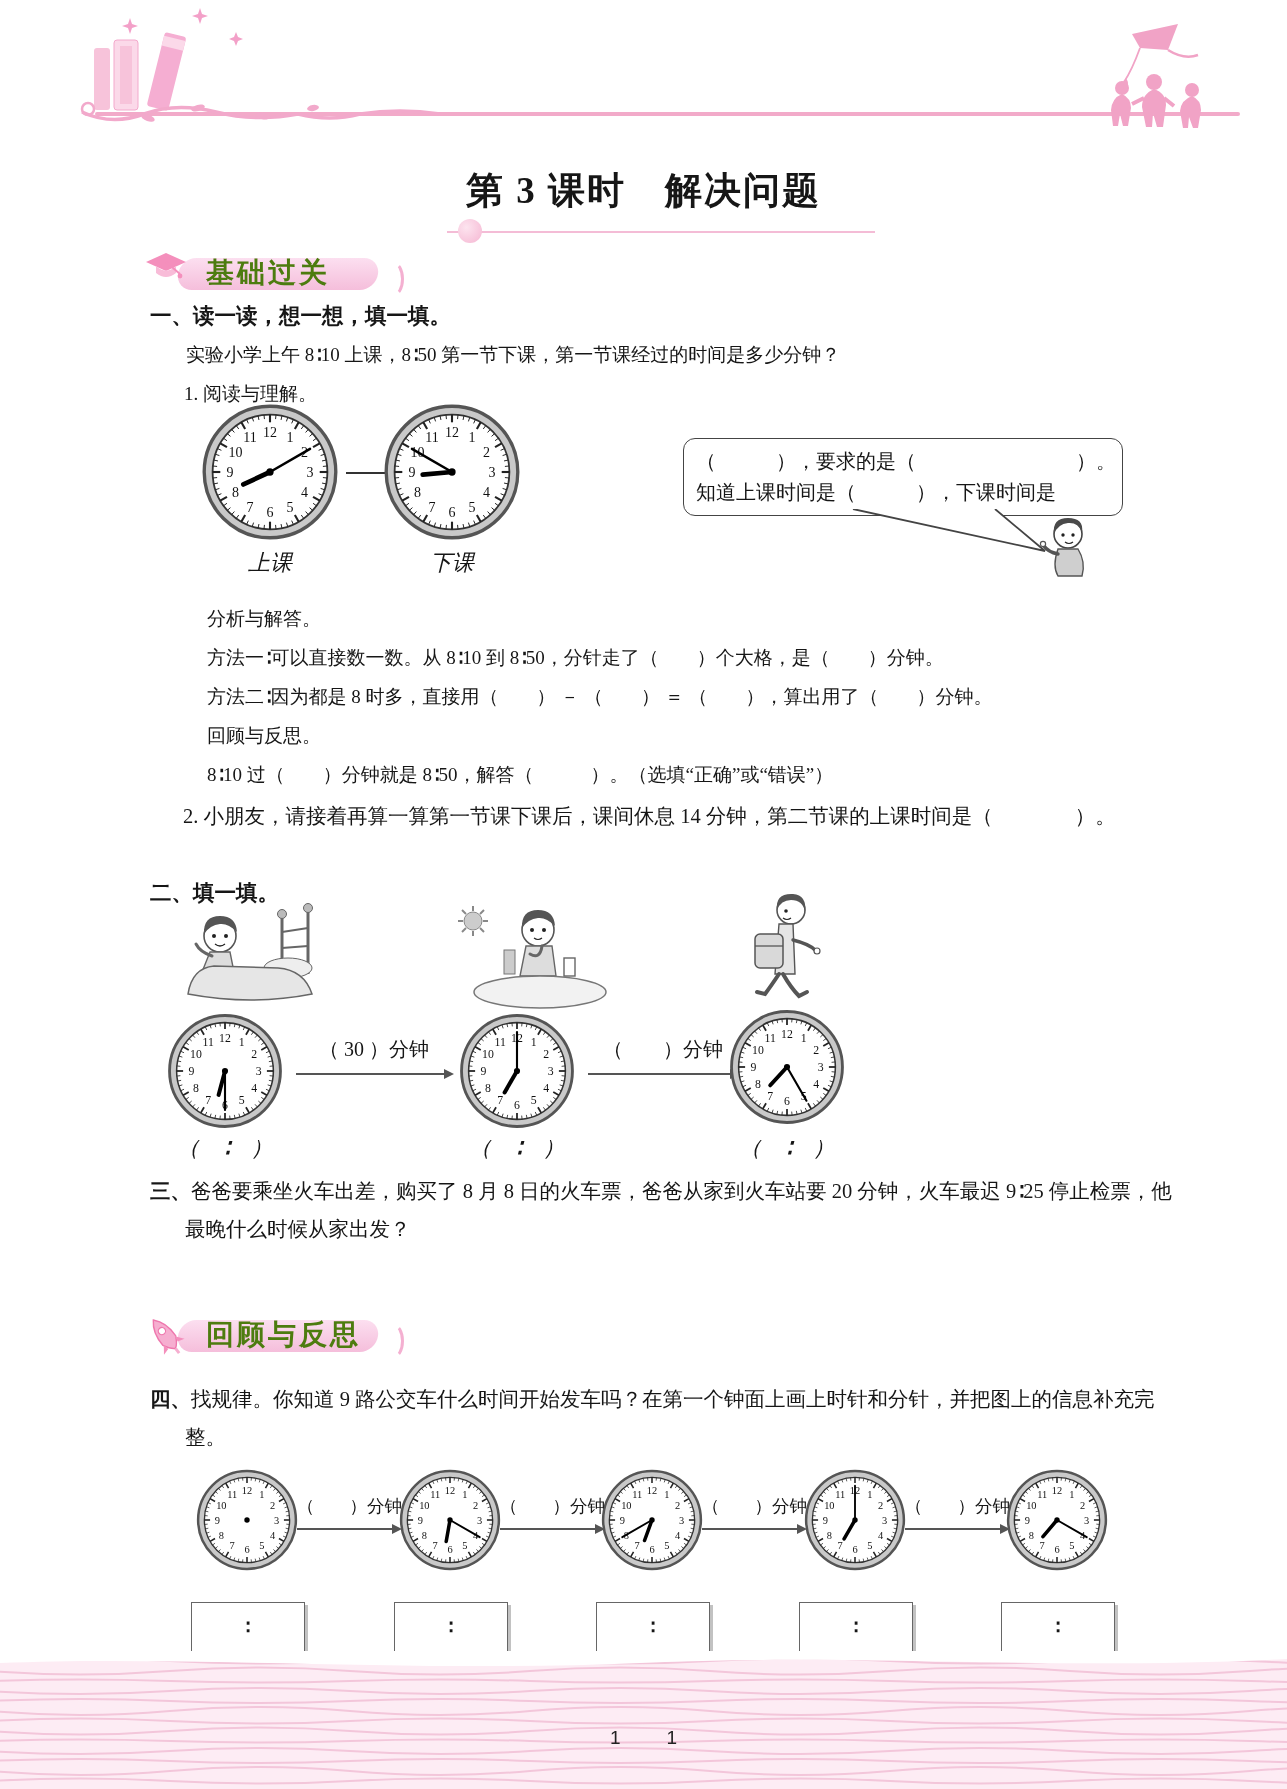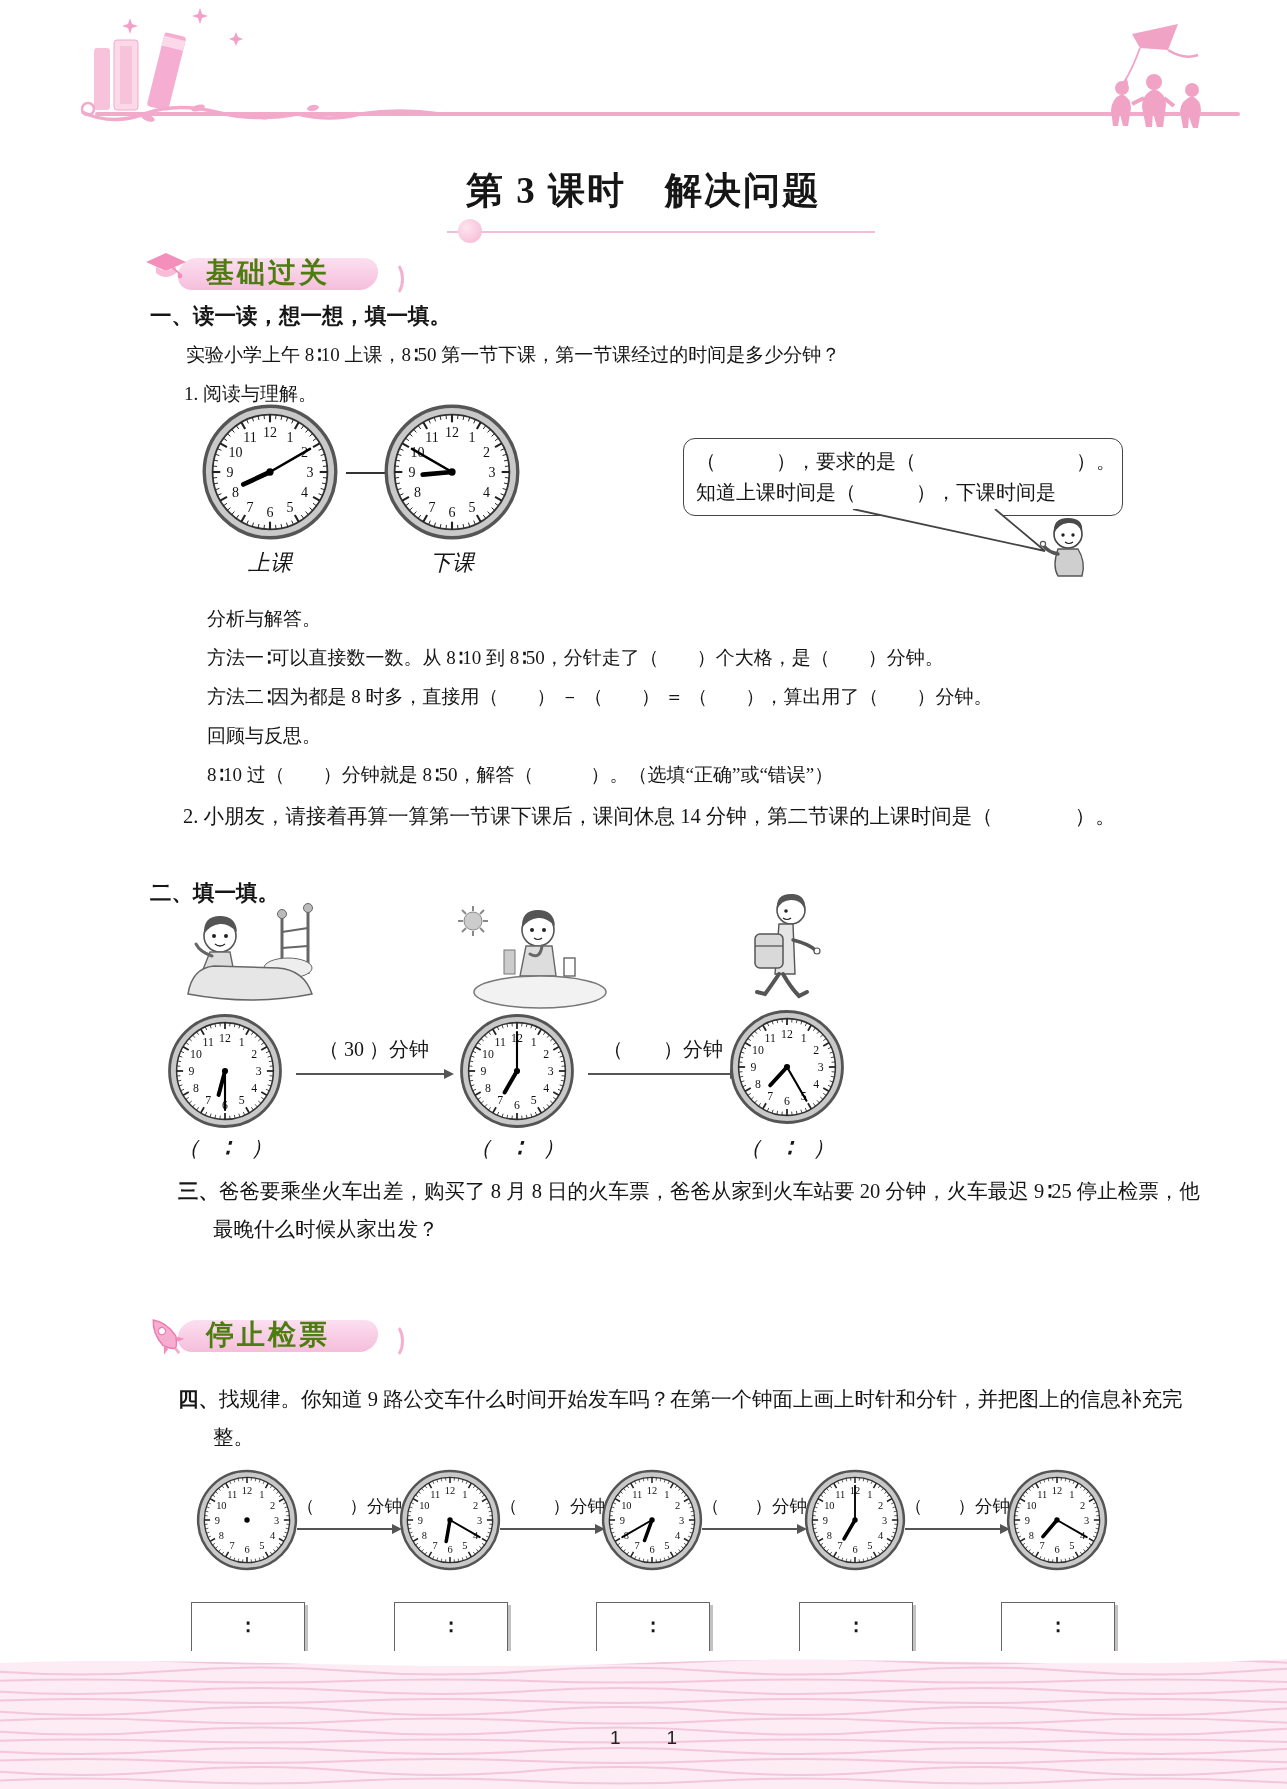--- a/index.html
+++ b/index.html
@@ -25,21 +25,21 @@
   .badge .curl{position:absolute;left:232px;top:13px;width:16px;height:30px;border:3px solid transparent;
                border-right-color:#f4b0d1;border-radius:50%;}
   .badge .badge-icon{position:absolute;left:-6px;top:2px;}
   .badge .badge-text{position:absolute;left:56px;top:6px;font-family:"Liberation Sans","DejaVu Sans",sans-serif;
                      font-weight:bold;font-size:28px;color:#4d7c0f;letter-spacing:3px;white-space:nowrap;}
 
   .htext{position:absolute;font-family:"Liberation Sans","DejaVu Sans",sans-serif;
          font-weight:bold;font-size:21.5px;white-space:nowrap;}
   .btext{position:absolute;font-size:19px;white-space:nowrap;}
   .wrapp{position:absolute;font-size:20.5px;line-height:38px;white-space:normal;}
-  .hang{padding-left:35px;text-indent:-35px;margin-left:28px;}
+  .hang{padding-left:35px;text-indent:-35px;}
   .hang2{padding-left:20px;text-indent:-20px;}
   .numlab{font-family:"Liberation Sans","DejaVu Sans",sans-serif;font-weight:bold;}
 
   
   .clock{position:absolute;}
   .clock-lg{width:140px;height:140px;}
   .clock-md{width:118px;height:118px;}
   .clock-sm{width:104px;height:104px;}
   .clabel{position:absolute;text-align:center;font-size:22px;font-style:italic;}
 
@@ -651,21 +651,21 @@
     <span class="curl"></span>
     <svg class="badge-icon" width="42" height="46" viewBox="0 0 42 46">
       <g transform="rotate(-38 21 23)">
         <path d="M21 4 Q30 14 29 30 Q25 38 21 40 Q17 38 13 30 Q12 14 21 4 Z" fill="#f6aed0" stroke="#ee77ad" stroke-width="1.4"></path>
         <circle cx="21" cy="18" r="3.6" fill="#fff" stroke="#ee77ad" stroke-width="1.2"></circle>
         <path d="M14 30 L8 38 L15 36 Z" fill="#f48fbc"></path>
         <path d="M28 30 L34 38 L27 36 Z" fill="#f48fbc"></path>
         <path d="M21 40 L21 46" stroke="#f6aed0" stroke-width="3"></path>
       </g>
     </svg>
-    <span class="badge-text">停止检票</span>
+    <span class="badge-text">回顾与反思</span>
   </div>
 
   <div class="wrapp hang" style="left:150px;top:1380px;width:990px"><b class="numlab">四、</b><span>找规律。你知道 9 路公交车什么时间开始发车吗？在第一个钟面上画上时针和分针，并把图上的信息补充完整。</span></div>
 
   <div class="clock clock-sm" style="left:195px;top:1468px"><svg viewBox="0 0 100 100" width="100%" height="100%">
         <circle cx="50" cy="50" r="47" fill="#c9c9c9" stroke="#555" stroke-width="2.4"></circle>
         <circle cx="50" cy="50" r="41" fill="#fff" stroke="#333" stroke-width="1.3"></circle>
         <line x1="50.00" y1="14.50" x2="50.00" y2="9.00" stroke="#222" stroke-width="1.5"></line>
         <line x1="53.97" y1="12.21" x2="54.29" y2="9.22" stroke="#222" stroke-width="0.7"></line>
         <line x1="57.90" y1="12.83" x2="58.52" y2="9.90" stroke="#222" stroke-width="0.7"></line>

